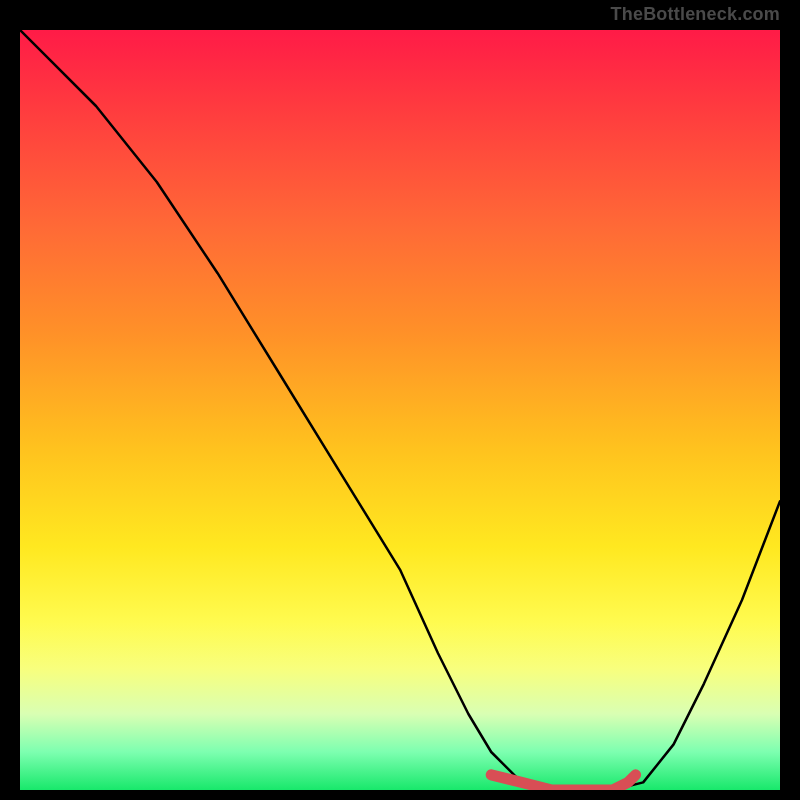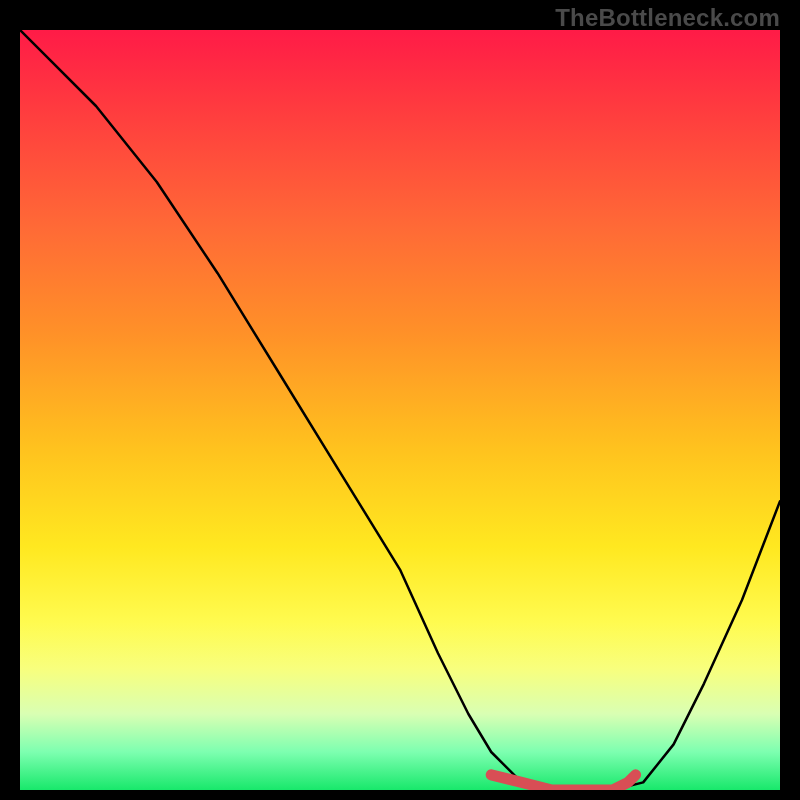--- a/index.html
+++ b/index.html
@@ -15,21 +15,21 @@
     width: 800px;
     height: 800px;
     background: #000;
   }
   .watermark {
     position: absolute;
     top: 4px;
     right: 20px;
     color: #4a4a4a;
     font-family: Arial, Helvetica, sans-serif;
-    font-size: 24px;
+    font-size: 18px;
     font-weight: 600;
     letter-spacing: 0.2px;
     z-index: 3;
   }
   .plot {
     position: absolute;
     left: 20px;
     top: 30px;
     width: 760px;
     height: 760px;

